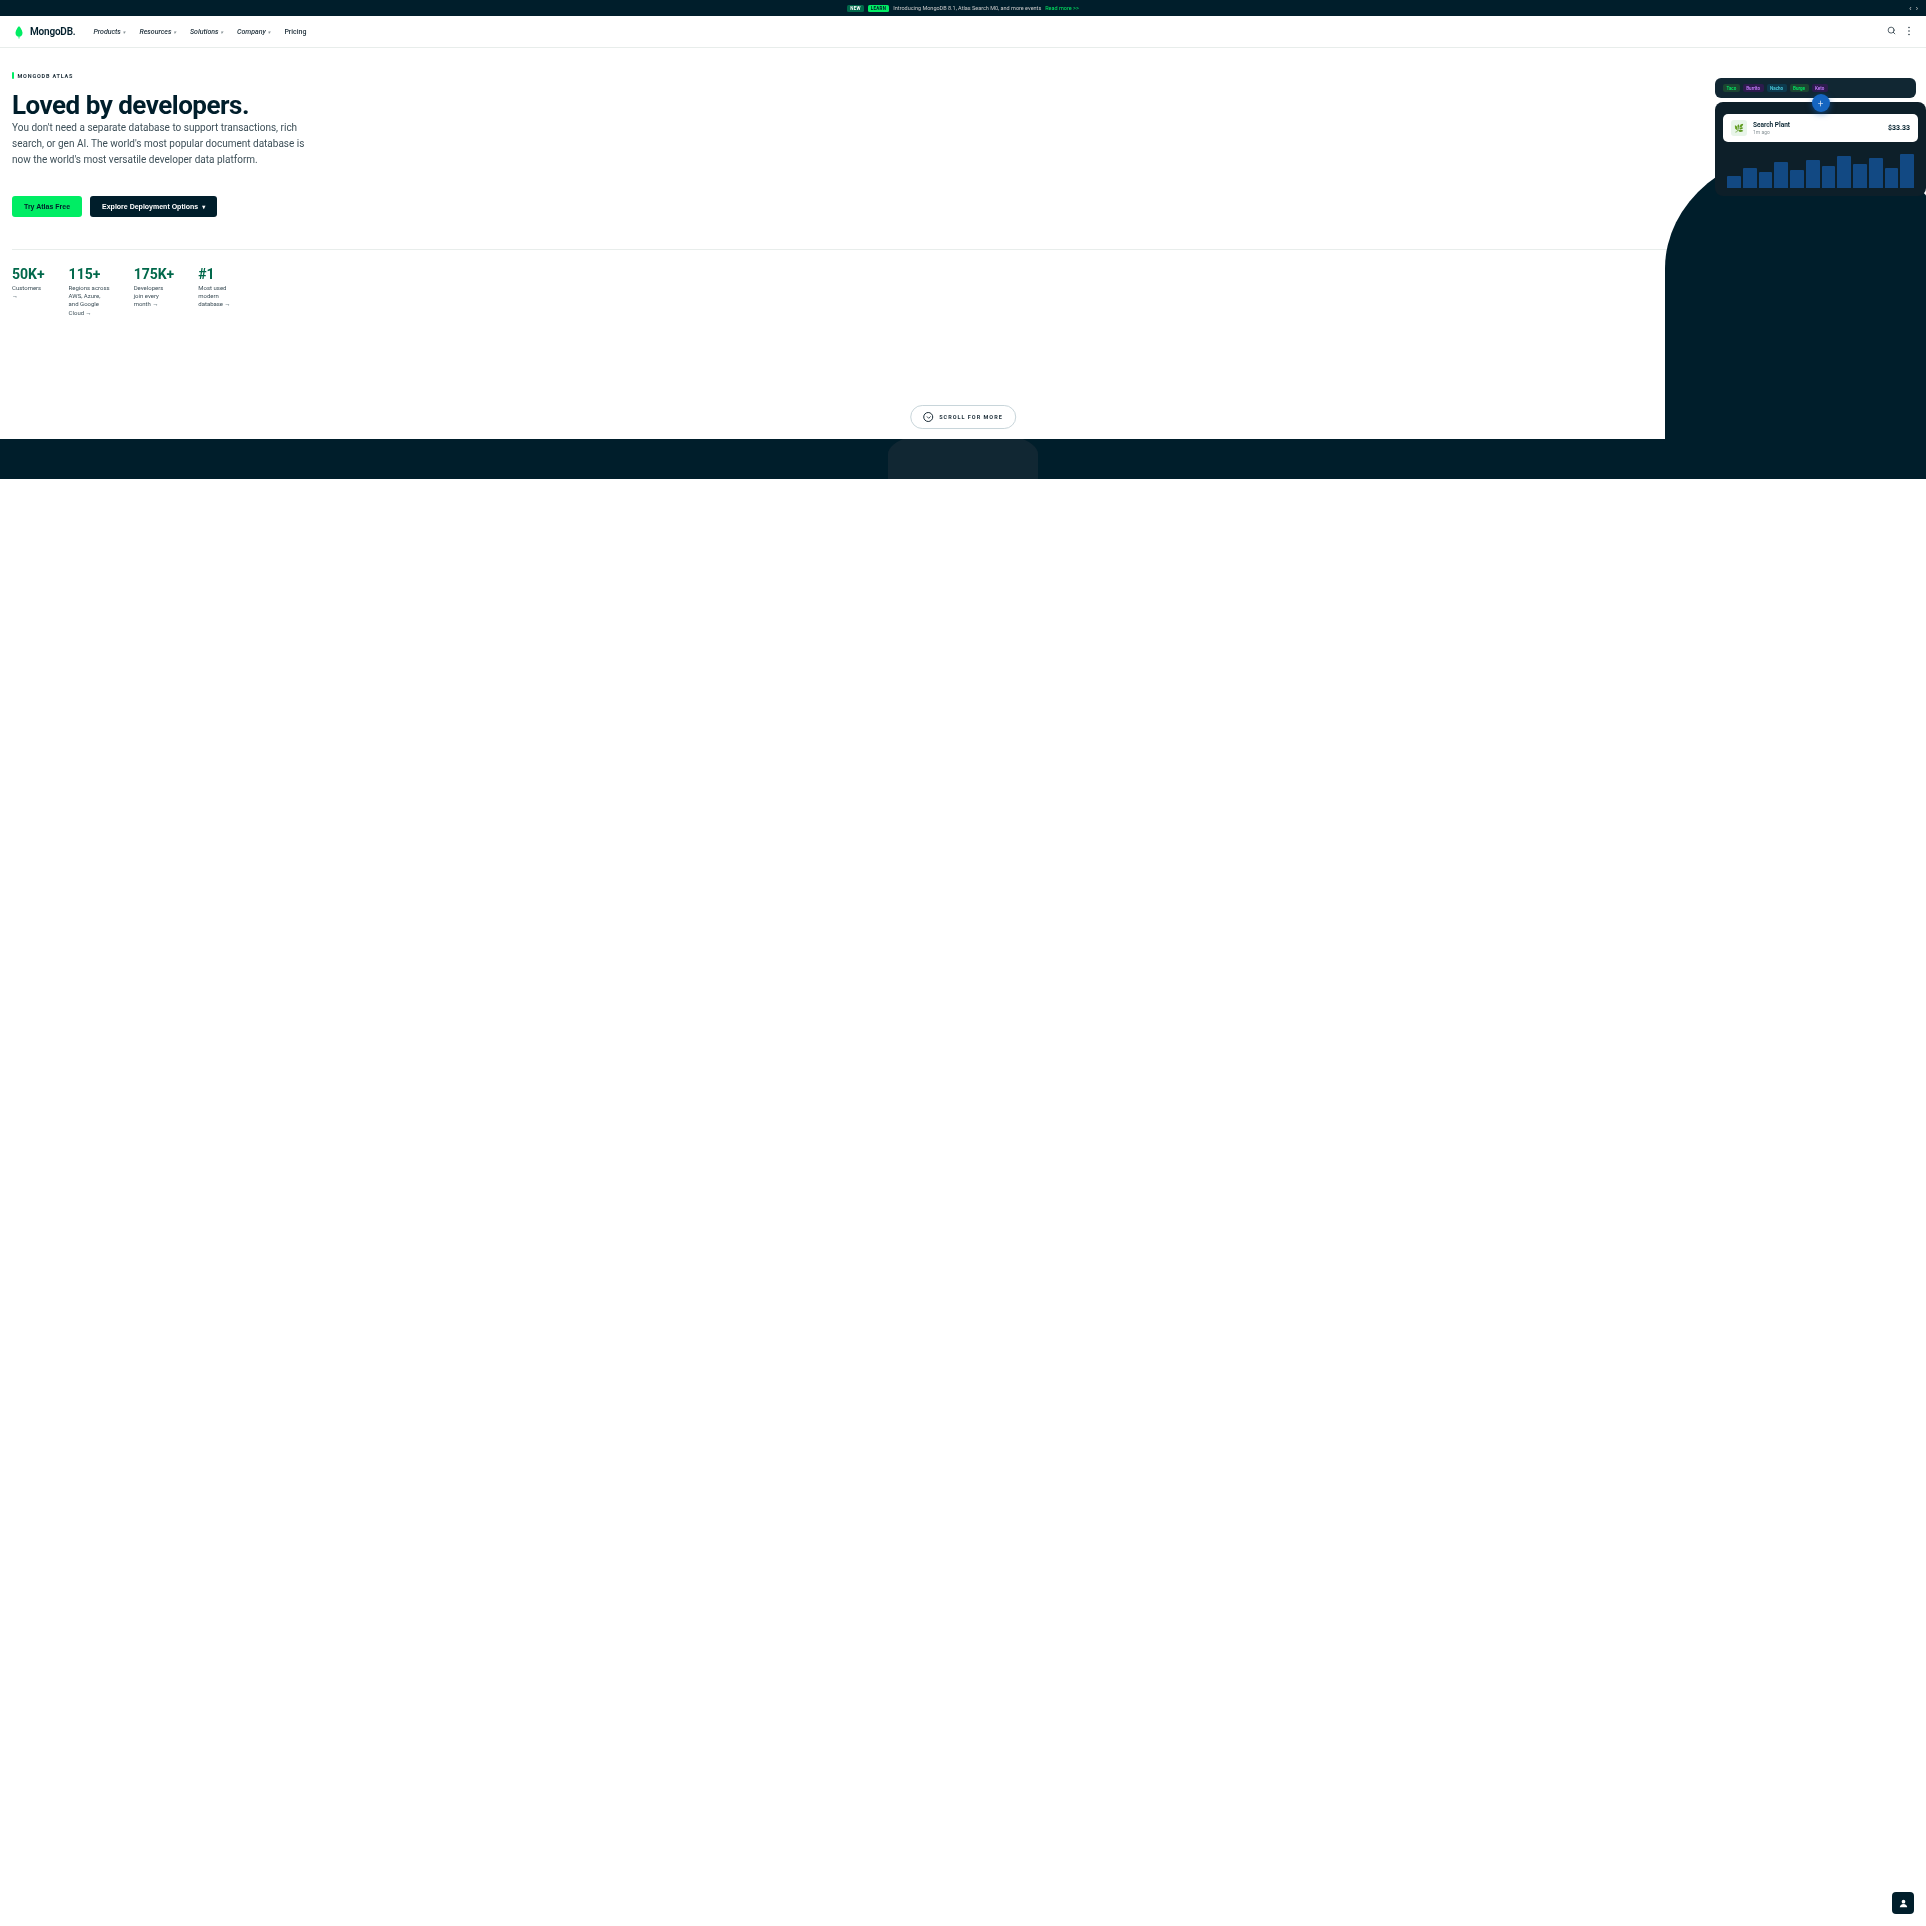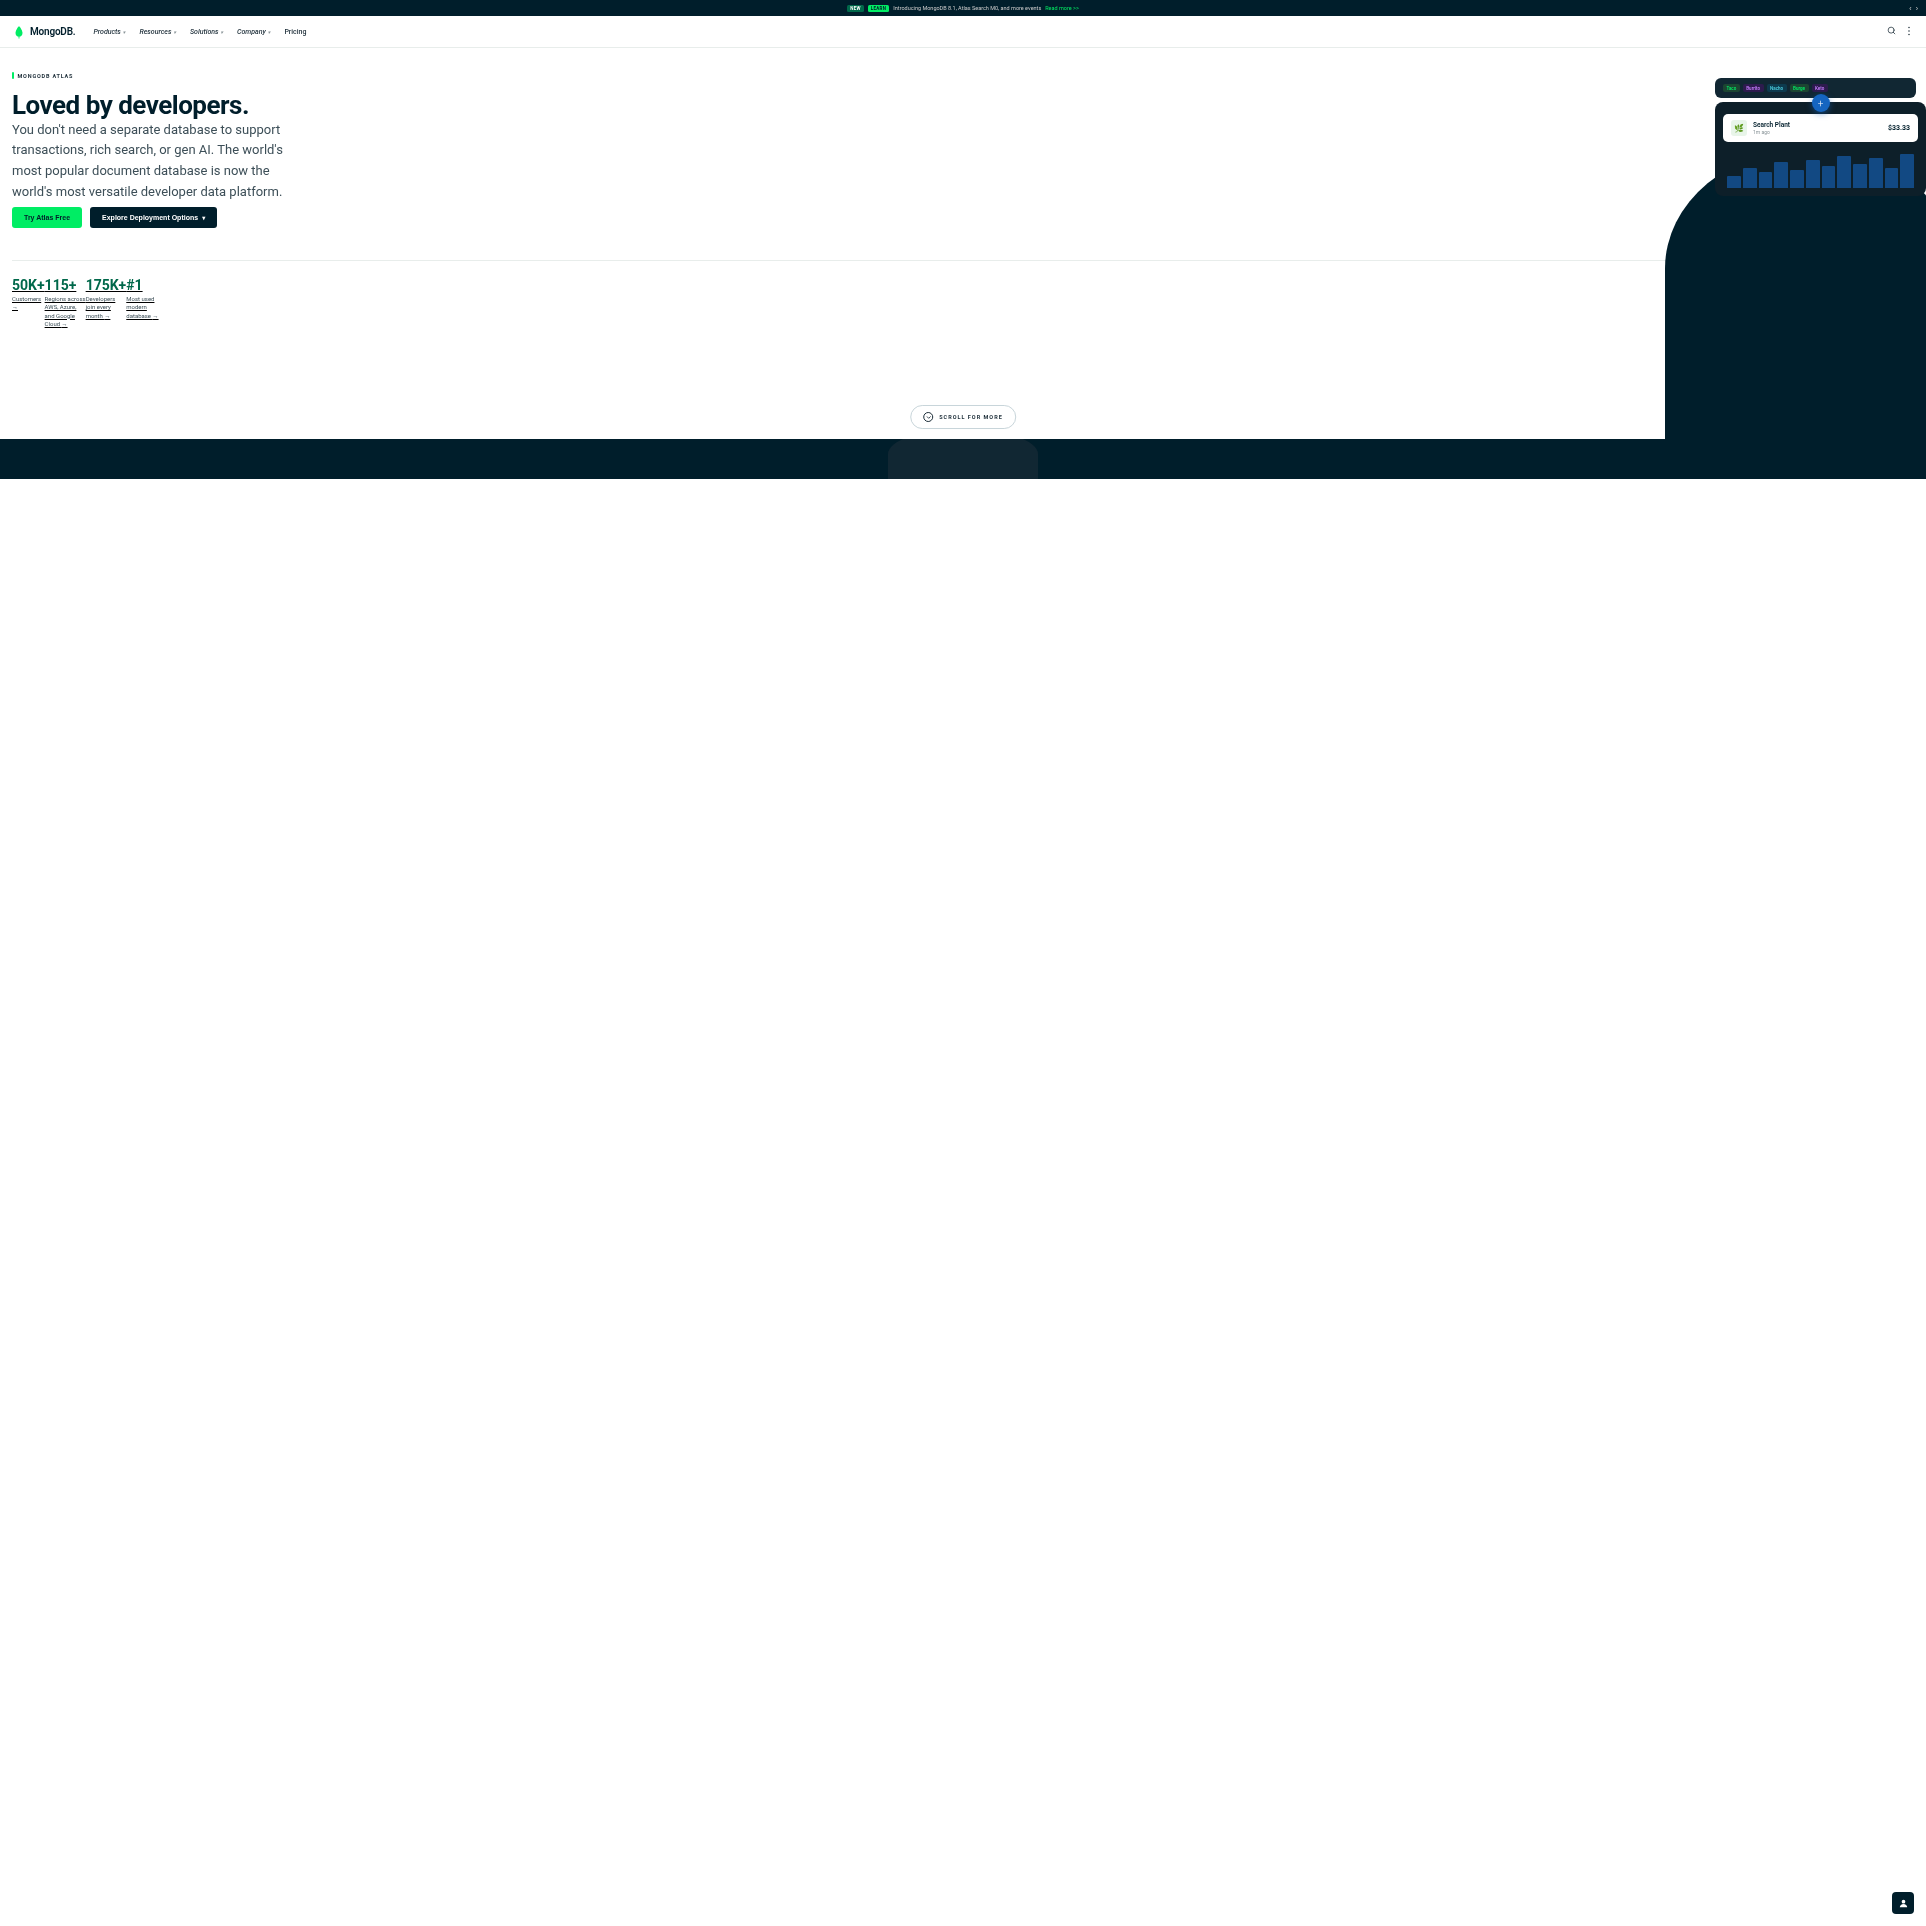--- a/index.html
+++ b/index.html
@@ -190,25 +190,25 @@
     .hero-input-box {
       display: inline-block;
       width: 171px;
       height: 32px;
       border: 0.8px solid #c8d5da;
       border-radius: 4px;
       vertical-align: middle;
       background: #fff;
     }
     .hero-description {
-      font-size: 13px;
+      font-size: 10px;
       color: #3d4f58;
       line-height: 1.6;
       max-width: 301px;
-      margin-bottom: 4px;
+      margin-bottom: 28px;
     }
     .hero-cta-row {
       display: flex;
       align-items: center;
       gap: 8px;
       margin-bottom: 32px;
     }
     .btn-primary {
       background: #00ed64;
       color: #001e2b;
@@ -234,24 +234,24 @@
       gap: 4px;
       white-space: nowrap;
     }
     .btn-chevron {
       font-size: 6px;
     }
 
     
     .stats-row {
       display: flex;
+      gap: 24px;
       margin-bottom: 0;
       padding-top: 16px;
       border-top: 0.5px solid #e8edeb;
-      text-decoration: underline;
     }
     .stat-item {}
     .stat-number {
       font-size: 14px;
       font-weight: 700;
       color: #00684a;
       margin-bottom: 2px;
     }
     .stat-label {
       font-size: 6px;

